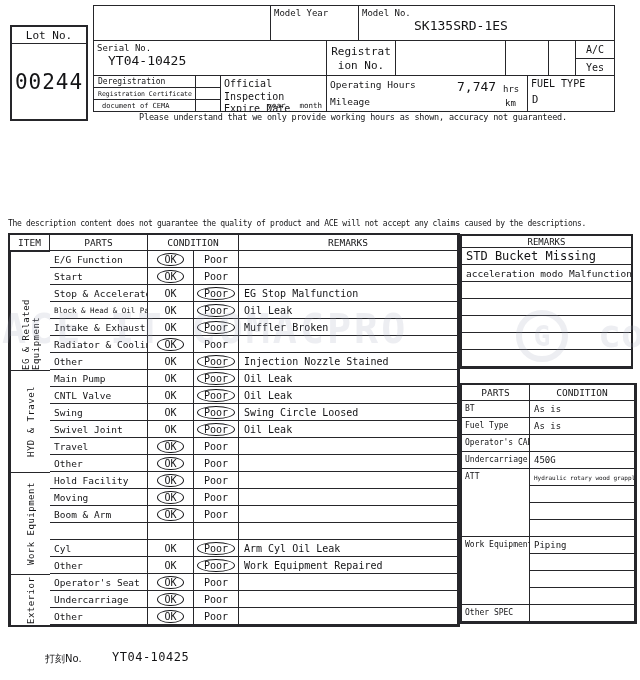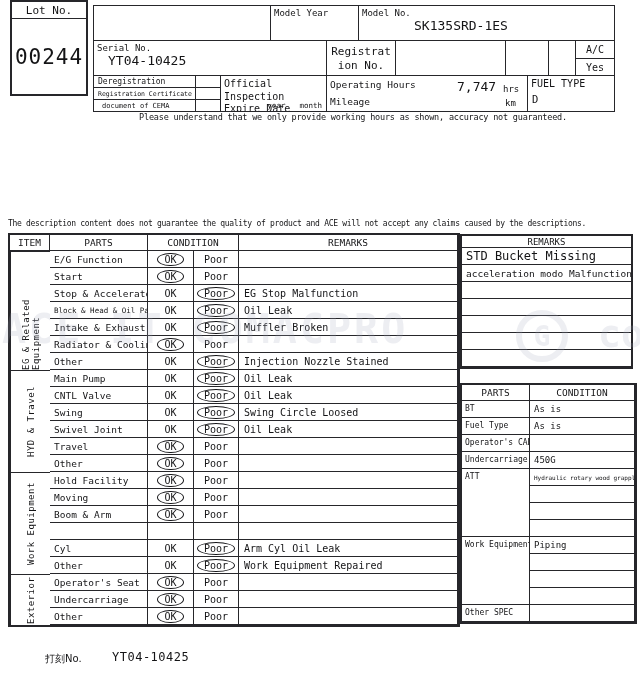--- a/index.html
+++ b/index.html
@@ -3,21 +3,21 @@
 <meta charset="utf-8">
 <style>
   html,body{margin:0;padding:0;}
   body{
     width:640px;height:680px;position:relative;background:#ffffff;
     font-family:"DejaVu Sans Mono","Liberation Mono",monospace;
     color:#141416;overflow:hidden;
   }
   .abs{position:absolute;}
   
-  #lot-box{left:10px;top:0;width:78px;height:96px;border:2px solid #26262a;box-sizing:border-box;}
+  #lot-box{left:10px;top:25px;width:78px;height:96px;border:2px solid #26262a;box-sizing:border-box;}
   #lot-box .lot-label{height:16px;border-bottom:1.5px solid #26262a;display:flex;align-items:center;justify-content:center;font-size:11px;}
   #lot-box .lot-value{margin-top:26px;text-align:center;font-size:21px;letter-spacing:1px;}
   
   #header-table{left:93px;top:5px;width:520px;height:105px;border:1.5px solid #26262a;box-sizing:content-box;}
   .hc{position:absolute;border-right:1px solid #26262a;border-bottom:1px solid #26262a;box-sizing:border-box;overflow:hidden;}
   .hc .lbl{font-size:9px;padding:2px 0 0 3px;}
   .hc .lbl-sm{font-size:10px;padding:2px 0 0 3px;}
   .hc .val{font-size:13px;padding-left:14px;}
   .center{display:flex;align-items:center;justify-content:center;}
   #cell-regno{font-size:11px;text-align:center;word-break:break-all;padding:4px 2px 0 2px;line-height:1.3;}

